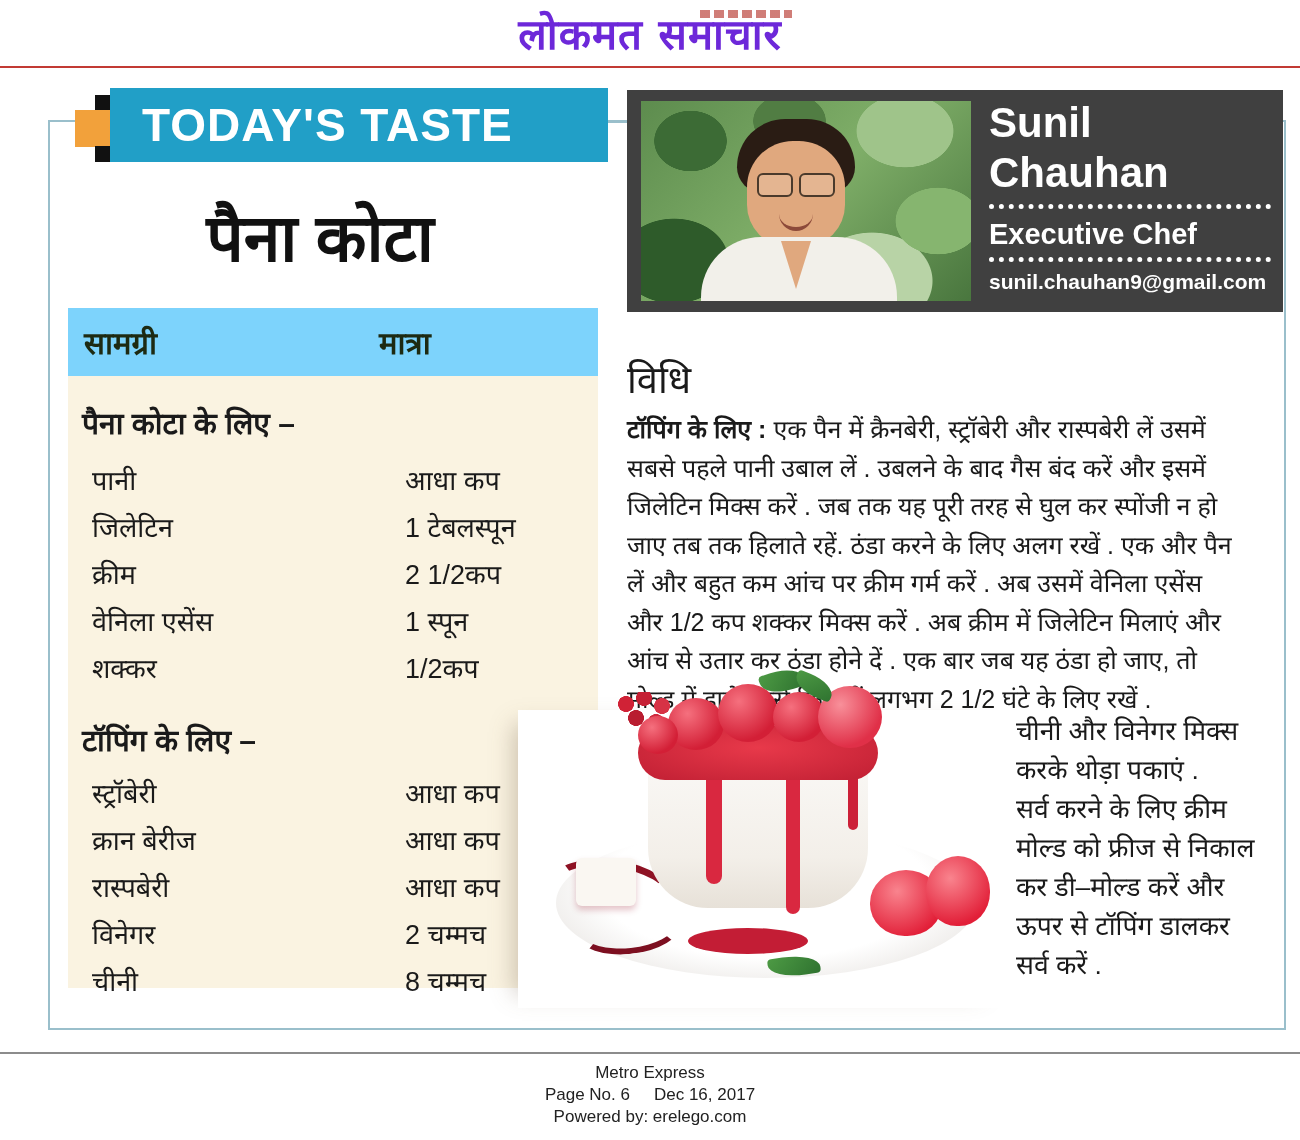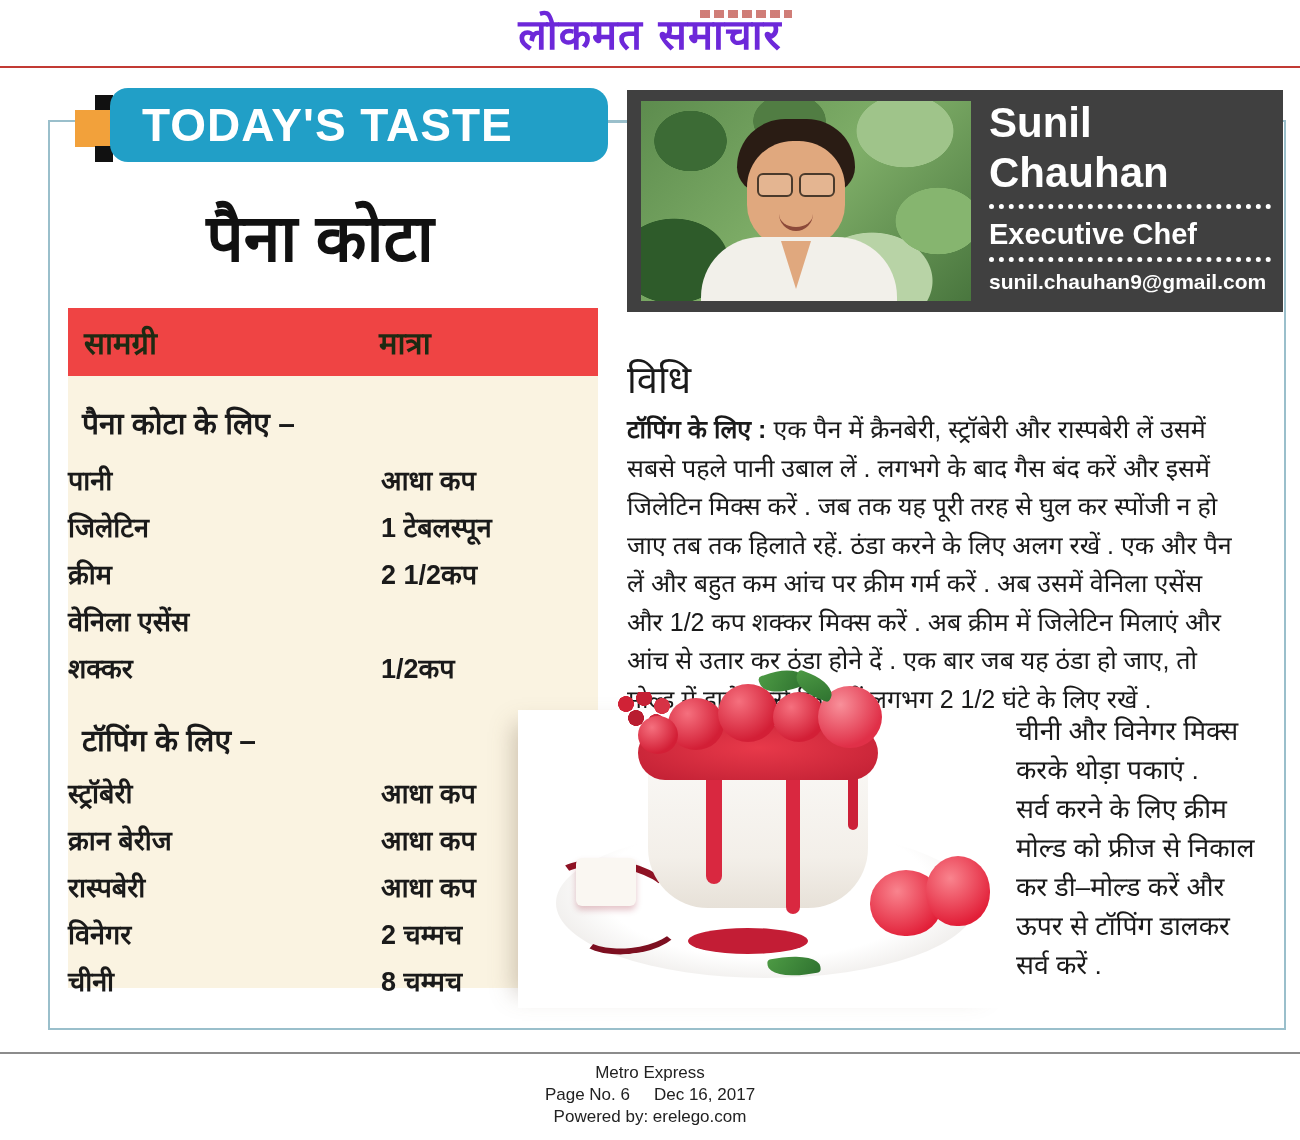--- a/index.html
+++ b/index.html
@@ -14,41 +14,41 @@
     background:repeating-linear-gradient(90deg,#c0524a 0 10px,transparent 10px 14px);
     opacity:.75;}
   .red-rule{position:absolute;left:0;top:66px;width:1300px;height:2px;background:#C23A34;}
 
   
   .outer-box{position:absolute;left:48px;top:120px;width:1234px;height:906px;
              border:2px solid #9ABFCB;background:#fff;}
 
   
   .banner{position:absolute;left:110px;top:88px;width:498px;height:74px;background:#219FC7;
-          display:flex;align-items:center;padding-left:32px;box-sizing:border-box;border-radius:18px;}
+          display:flex;align-items:center;padding-left:32px;box-sizing:border-box;}
   .banner-title{color:#fff;font-weight:bold;font-size:46px;letter-spacing:1px;}
   .sq-black-top{position:absolute;left:95px;top:95px;width:18px;height:16px;background:#111;}
   .sq-orange{position:absolute;left:75px;top:110px;width:40px;height:37px;background:#F2A13B;}
   .sq-black-bot{position:absolute;left:95px;top:146px;width:18px;height:16px;background:#111;}
   .connector{position:absolute;left:608px;top:121px;width:19px;height:2px;background:#9ABFCB;}
 
   
   .recipe-title{position:absolute;left:80px;top:190px;width:480px;text-align:center;
                 font-size:66px;font-weight:bold;color:#111;}
 
   
   .ing-panel{position:absolute;left:68px;top:308px;width:530px;height:680px;background:#FAF3E1;}
-  .ing-header{height:68px;background:#ef4444;display:flex;align-items:center;
+  .ing-header{height:68px;background:#7dd3fc;display:flex;align-items:center;
               font-size:31px;font-weight:bold;color:#1d2a12;}
   .ing-header .col1{padding-left:16px;width:311px;box-sizing:border-box;}
   .ing-header .col2{flex:1;}
   .ing-section-title{margin-top:26px;padding-left:14px;font-size:30px;font-weight:bold;height:44px;line-height:44px;}
   .ing-rows{margin-top:12px;}
   .ing-rows-2{margin-top:8px;}
-  .ing-row{display:flex;height:47px;line-height:47px;font-size:27px;font-weight:700;padding-left:0;}
+  .ing-row{display:flex;height:47px;line-height:47px;font-size:27px;font-weight:400;padding-left:24px;}
   .ing-row .ing-name{width:313px;}
   .ing-row .ing-qty{flex:1;}
 
   
   .chef-card{position:absolute;left:627px;top:90px;width:656px;height:222px;background:#404040;text-decoration:underline;}
   .chef-photo{position:absolute;left:14px;top:11px;width:330px;height:200px;overflow:hidden;
     background:
       radial-gradient(60px 50px at 15% 20%,#3c6b35 0 60%,transparent 61%),
       radial-gradient(80px 60px at 80% 15%,#9fc48a 0 60%,transparent 61%),
       radial-gradient(70px 55px at 90% 60%,#86b56f 0 60%,transparent 61%),
@@ -168,20 +168,21 @@
         <div class="ing-row">
           <span class="ing-name">जिलेटिन</span>
           <span class="ing-qty">1 टेबलस्पून</span>
         </div>
         <div class="ing-row">
           <span class="ing-name">क्रीम</span>
           <span class="ing-qty">2 1/2कप</span>
         </div>
         <div class="ing-row">
           <span class="ing-name">वेनिला एसेंस</span>
+          <span class="ing-qty">1 स्पून</span>
         </div>
         <div class="ing-row">
           <span class="ing-name">शक्कर</span>
           <span class="ing-qty">1/2कप</span>
         </div>
       </div>
 
     <div class="ing-section-title">टॉपिंग के लिए –</div>
     <div class="ing-rows ing-rows-2">
 
@@ -228,21 +229,21 @@
     </div>
   </div>
 
   <div class="method-heading">विधि</div>
   <div class="method-body">
 
     <div class="method-line">
       <span class="topping-label">टॉपिंग के लिए  : </span><span> एक पैन में क्रैनबेरी, स्ट्रॉबेरी और रास्पबेरी लें उसमें</span>
     </div>
   <div class="method-line">
-        <span>सबसे पहले पानी उबाल लें . लगभगे के बाद गैस बंद करें और इसमें</span>
+        <span>सबसे पहले पानी उबाल लें . उबलने के बाद गैस बंद करें और इसमें</span>
       </div>
       <div class="method-line">
         <span>जिलेटिन मिक्स करें . जब तक यह पूरी तरह से घुल कर स्पोंजी न हो</span>
       </div>
       <div class="method-line">
         <span>जाए तब तक हिलाते रहें. ठंडा करने के लिए अलग रखें . एक और पैन</span>
       </div>
       <div class="method-line">
         <span>लें और बहुत कम आंच  पर क्रीम गर्म करें . अब उसमें  वेनिला एसेंस</span>
       </div>

